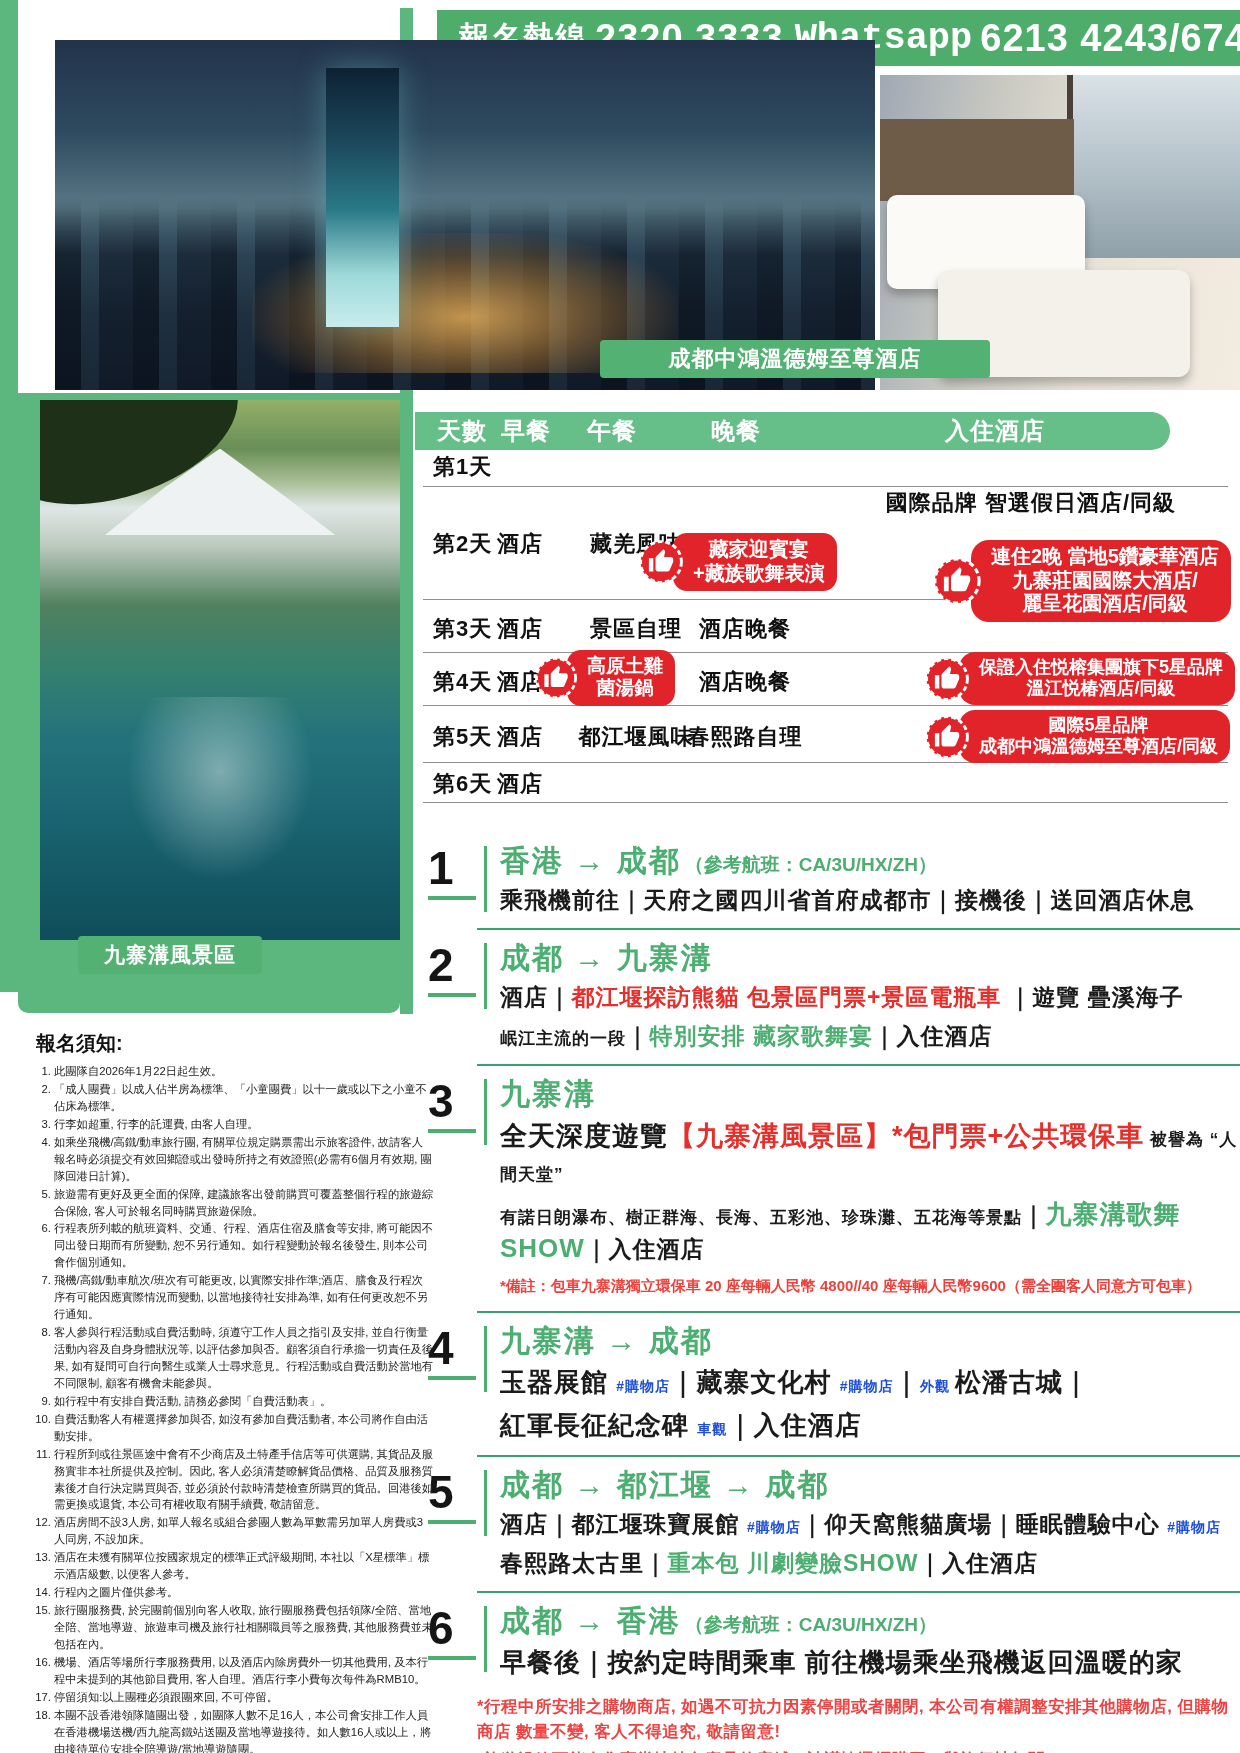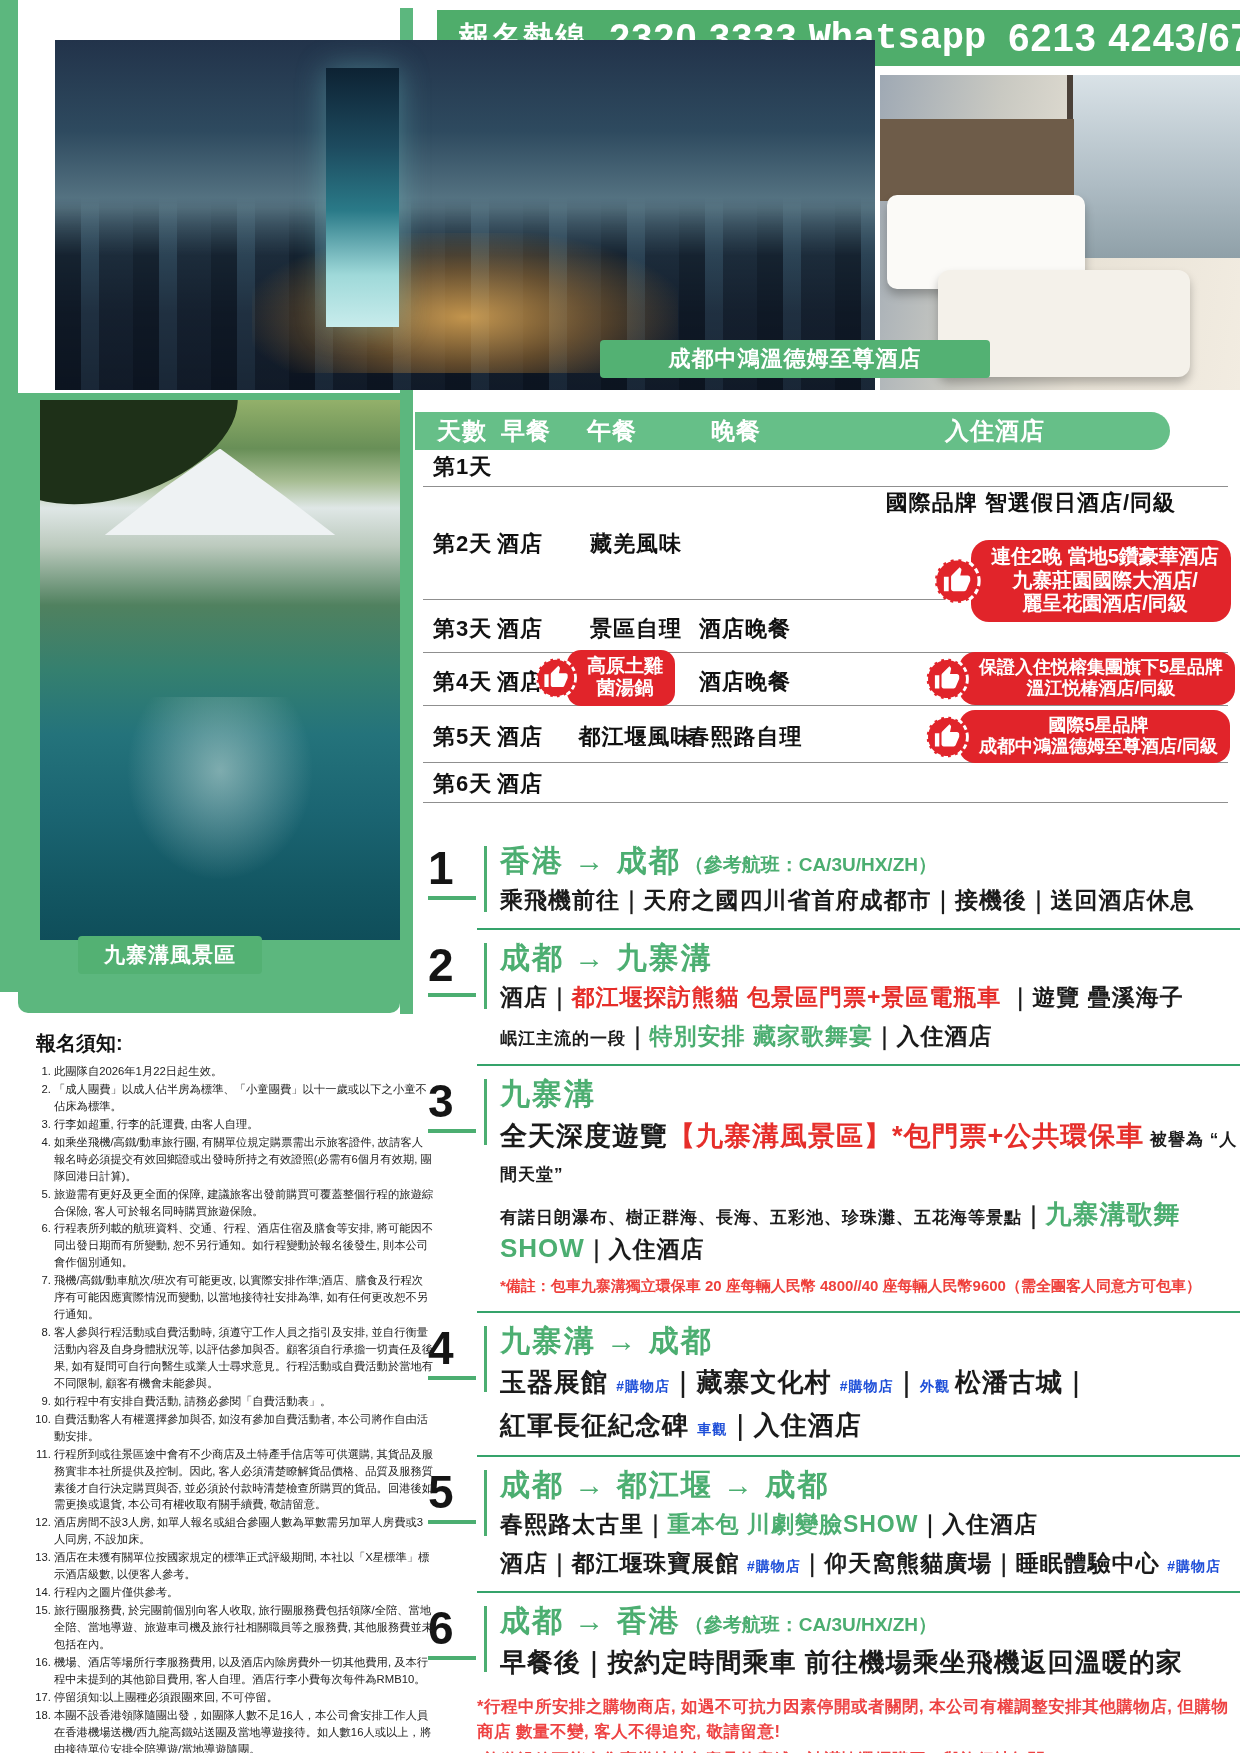--- a/index.html
+++ b/index.html
@@ -10,21 +10,21 @@
   
   .strip{position:absolute;background:#5cb77e;}
   #strip-left{left:0;top:22;width:18px;height:992px;}
   #strip-right{left:400px;top:8px;width:13px;height:1006px;}
   #panel-green{position:absolute;left:18px;top:393px;width:382px;height:620px;background:#5cb77e;border-radius:0 0 10px 10px;}
 
   
   #banner{position:absolute;left:437px;top:10px;width:803px;height:56px;background:#4fad6b;
           display:flex;align-items:center;padding-left:22px;color:#fff;font-weight:800;white-space:nowrap;}
   #banner .cjk{font-size:31px;letter-spacing:1px;}
-  #banner .num{font-size:38px;margin-left:22px;letter-spacing:1px;}
+  #banner .num{font-size:38px;margin-left:8px;letter-spacing:1px;}
   #banner .wa{font-size:37px;margin-left:11px;font-family:Liberation Mono, monospace;}
 
   
   .photo{position:absolute;overflow:hidden;}
   #photo-city{left:55px;top:40px;width:820px;height:350px;
     background:linear-gradient(180deg,#22334a 0%,#2e4a5f 26%,#5a7886 48%,#3c5a6b 62%,#22303f 78%,#141c28 100%);}
   #photo-city .glow{position:absolute;left:24%;top:55%;width:52%;height:40%;
     background:radial-gradient(ellipse at 50% 60%,rgba(255,190,90,.75) 0%,rgba(255,170,60,.35) 40%,rgba(255,170,60,0) 75%);}
   #photo-city .skyline{position:absolute;left:0;bottom:0;width:100%;height:55%;opacity:.85;
     background:repeating-linear-gradient(90deg,rgba(10,18,30,.9) 0 26px,rgba(30,48,66,.65) 26px 44px,rgba(16,26,40,.85) 44px 78px);
@@ -175,20 +175,30 @@
       <span class="c-bf" style="top:16px">酒店</span>
       <span class="c-lu" style="top:16px">都江堰風味</span>
       <span class="c-di" style="top:16px">春熙路自理</span>
     </div>
 
     <div class="trow" style="top:358px;height:40px">
       <span class="c-day" style="top:6px">第6天</span>
       <span class="c-bf" style="top:6px">酒店</span>
     </div>
 
+    <div class="thumb-badge" style="left:222px;top:128px">
+      <svg class="thumb-icon" width="48" height="48" viewBox="0 0 40 40">
+        <circle cx="20" cy="20" r="17" fill="#e1242a" stroke="#fff" stroke-width="2.4" stroke-dasharray="4 2.4"></circle>
+        <path d="M1 21h4V9H1v12zM23 10c0-1.1-.9-2-2-2h-6.31l.95-4.57.03-.32c0-.41-.17-.79-.44-1.06L14.17 1 7.59 7.59C7.22 7.95 7 8.45 7 9v10c0 1.1.9 2 2 2h9c.83 0 1.54-.5 1.84-1.22l3.02-7.05c.09-.23.14-.47.14-.73v-2z" fill="#fff" transform="translate(9,8.5) scale(0.92)"></path>
+      </svg>
+      <div class="badge-rect bf20">
+        <div>藏家迎賓宴</div>
+        <div>+藏族歌舞表演</div>
+      </div>
+    </div>
 
     <div class="thumb-badge" style="left:118px;top:245px">
       <svg class="thumb-icon" width="46" height="46" viewBox="0 0 40 40">
         <circle cx="20" cy="20" r="17" fill="#e1242a" stroke="#fff" stroke-width="2.4" stroke-dasharray="4 2.4"></circle>
         <path d="M1 21h4V9H1v12zM23 10c0-1.1-.9-2-2-2h-6.31l.95-4.57.03-.32c0-.41-.17-.79-.44-1.06L14.17 1 7.59 7.59C7.22 7.95 7 8.45 7 9v10c0 1.1.9 2 2 2h9c.83 0 1.54-.5 1.84-1.22l3.02-7.05c.09-.23.14-.47.14-.73v-2z" fill="#fff" transform="translate(9,8.5) scale(0.92)"></path>
       </svg>
       <div class="badge-rect bf19">
         <div>高原土雞</div>
         <div>菌湯鍋</div>
       </div>
@@ -273,22 +283,22 @@
         <div class="sec-line" style="font-size:26px"><span class="k">紅軍長征紀念碑 </span><span class="tag">車觀</span><span class="k">｜入住酒店</span></div>
       </div>
     </div>
     <div class="sec-div"></div>
 
     <div class="sec">
       <div class="sec-num">5</div>
       <div class="sec-vline"></div>
       <div class="sec-body">
         <div class="sec-title"><span>成都 → 都江堰 → 成都</span></div>
+        <div class="sec-line"><span class="k">酒店｜都江堰珠寶展館 </span><span class="tag">#購物店</span><span class="k">｜仰天窩熊貓廣場｜睡眠體驗中心 </span><span class="tag">#購物店</span></div>
         <div class="sec-line"><span class="k">春熙路太古里｜</span><span class="g">重本包 川劇變臉SHOW</span><span class="k">｜入住酒店</span></div>
-        <div class="sec-line"><span class="k">酒店｜都江堰珠寶展館 </span><span class="tag">#購物店</span><span class="k">｜仰天窩熊貓廣場｜睡眠體驗中心 </span><span class="tag">#購物店</span></div>
       </div>
     </div>
     <div class="sec-div"></div>
 
     <div class="sec">
       <div class="sec-num">6</div>
       <div class="sec-vline"></div>
       <div class="sec-body">
         <div class="sec-title"><span>成都 → 香港</span><span class="tnote">（參考航班：CA/3U/HX/ZH）</span></div>
         <div class="sec-line" style="font-size:26px"><span class="k">早餐後｜按約定時間乘車 前往機場乘坐飛機返回溫暖的家</span></div>

